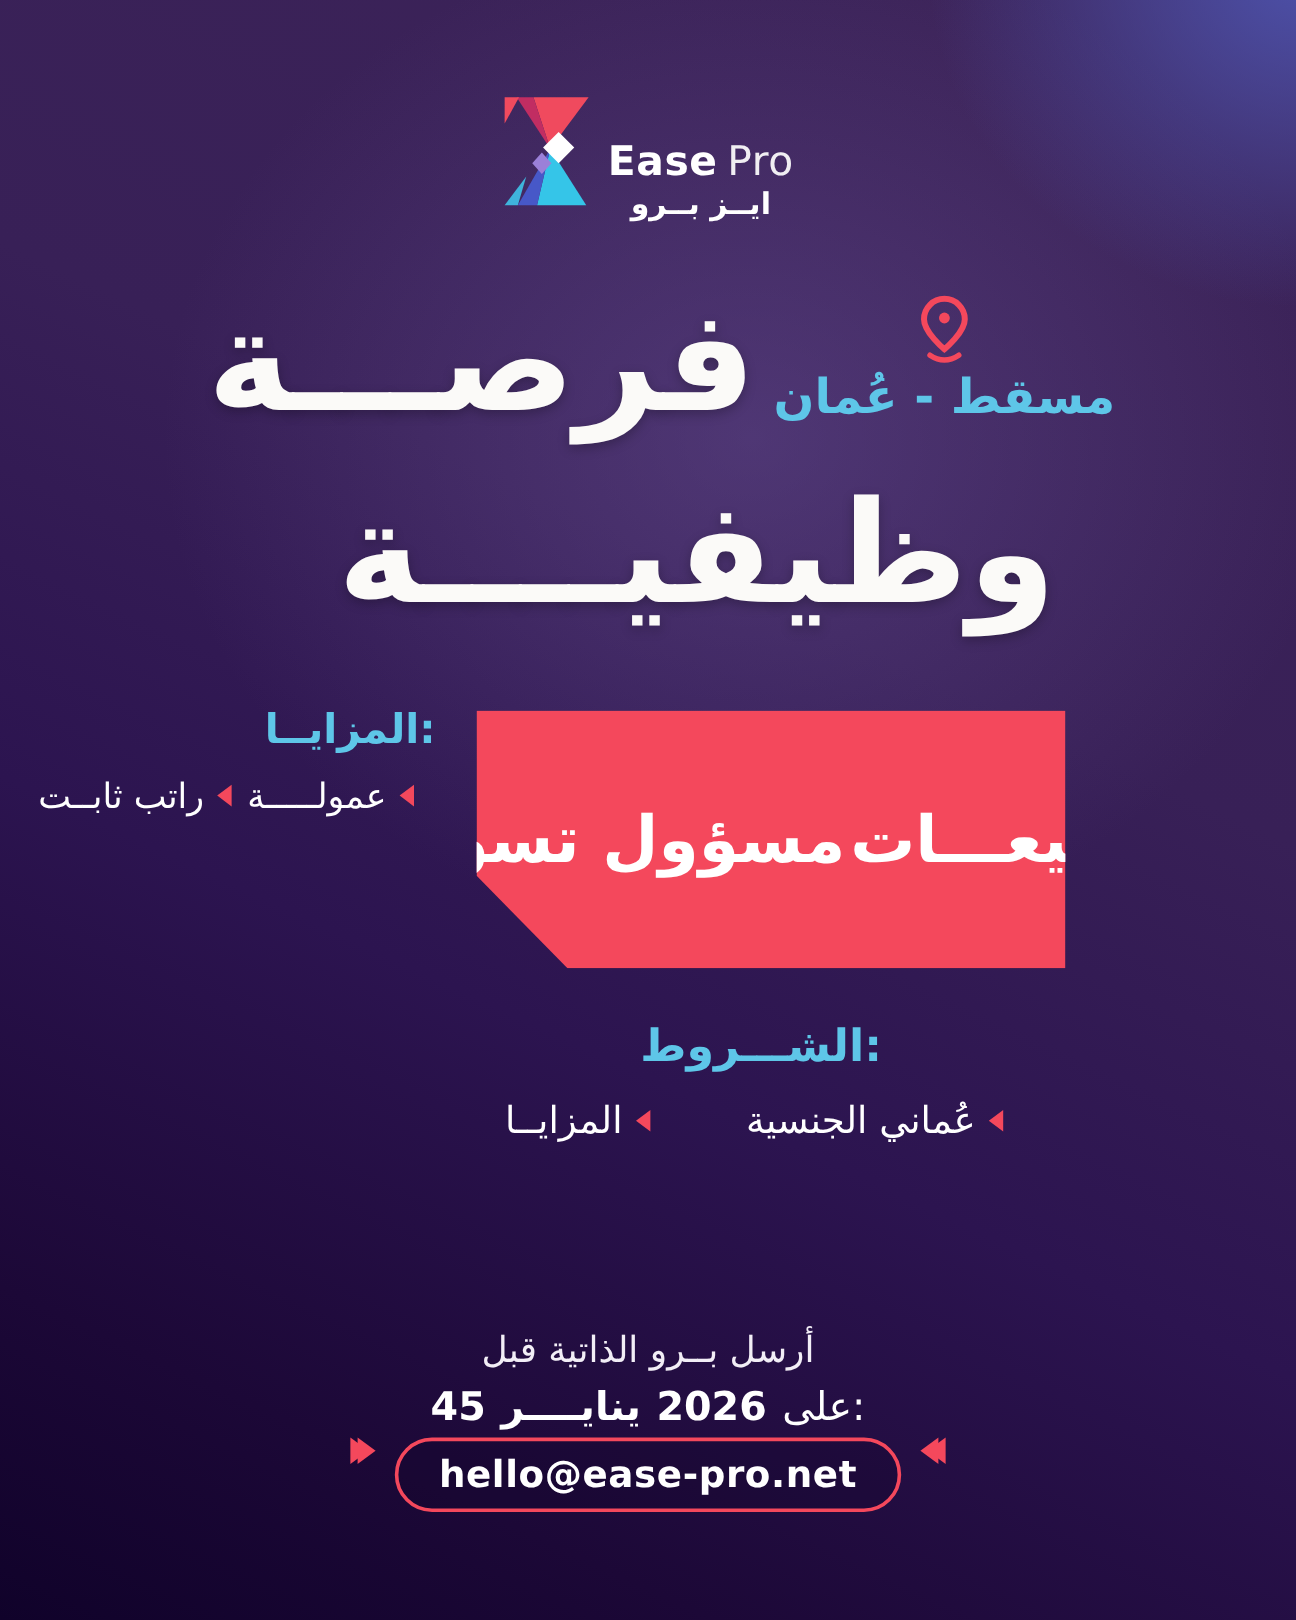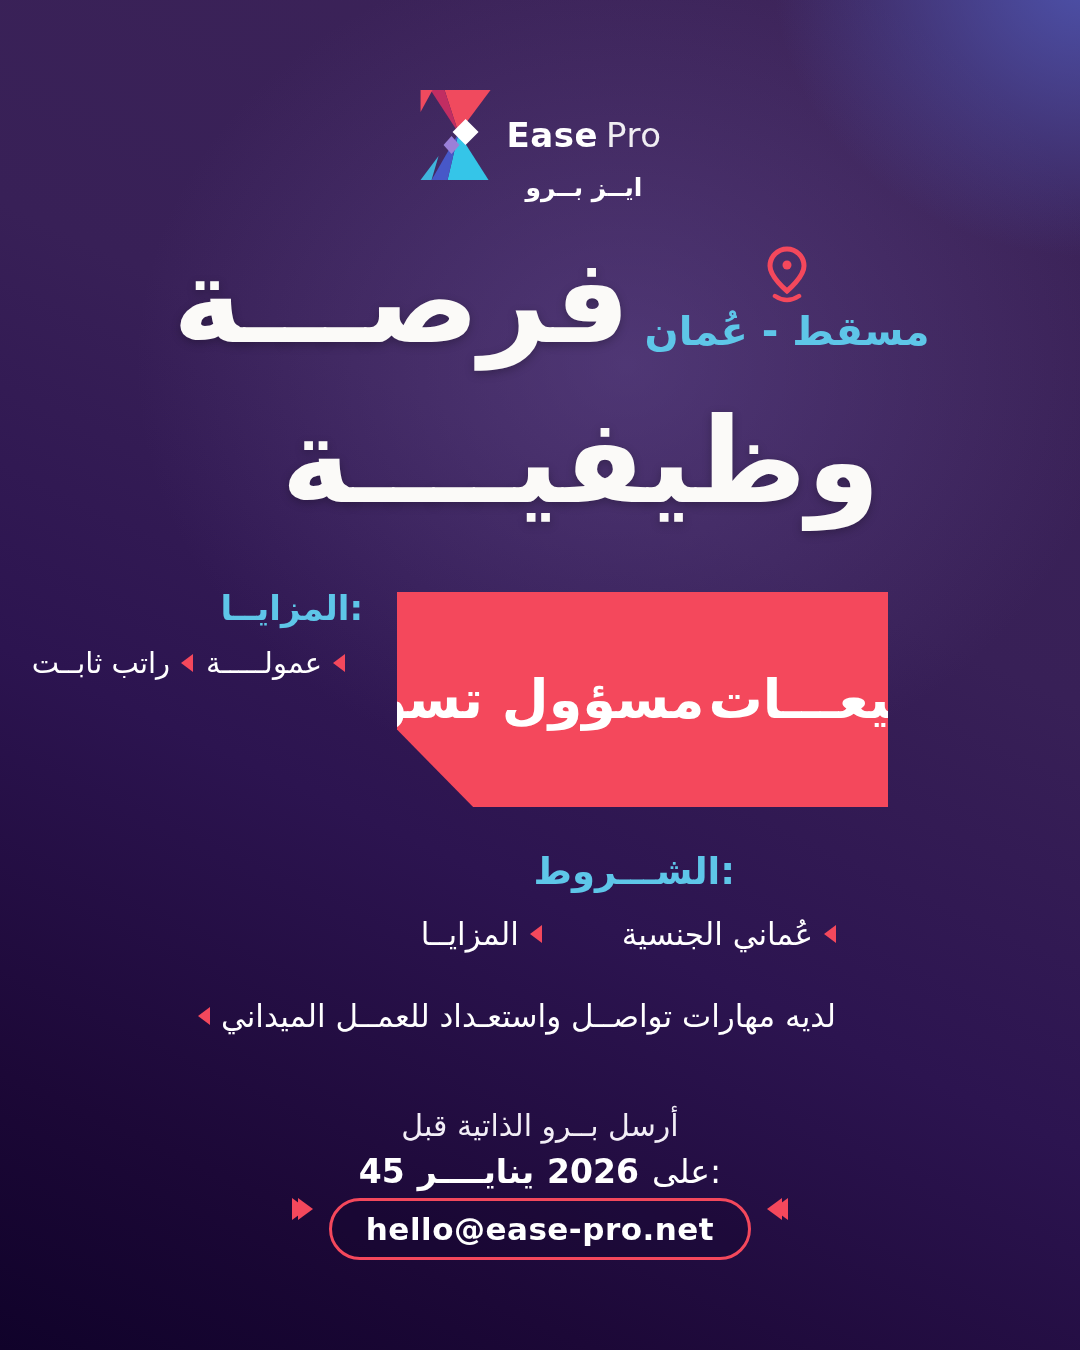--- a/index.html
+++ b/index.html
@@ -7,21 +7,21 @@
     position:relative;width:1080px;height:1350px;overflow:hidden;
     font-family:"DejaVu Sans",sans-serif;color:#fff;
     background:
       radial-gradient(42% 30% at 101% -2%, rgba(80,90,185,.85) 0%, rgba(80,90,185,0) 70%),
       radial-gradient(70% 48% at 58% 27%, rgba(112,88,160,.40) 0%, rgba(112,88,160,0) 65%),
       linear-gradient(205deg,#3d2459 0%,#382057 38%,#2c1450 62%,#1c0837 85%,#10022a 100%);
   }
   .abs{position:absolute;}
   
   .logo{top:70px;left:50%;transform:translateX(-50%);display:flex;align-items:center;gap:14px;}
-  .logo-text{display:flex;flex-direction:column;align-items:center;gap:18px;margin-top:45px;}
+  .logo-text{display:flex;flex-direction:column;align-items:center;gap:0;margin-top:45px;}
   .logo-en{font-size:34px;letter-spacing:.5px;white-space:nowrap;}
   .logo-en .b{font-weight:bold;}
   .logo-en .l{font-weight:normal;opacity:.92;margin-left:8px;}
   .logo-ar{font-size:25px;font-weight:bold;direction:rtl;letter-spacing:1px;}
   
   .title-line{direction:rtl;white-space:nowrap;font-weight:bold;color:#FBFAF8;
     font-size:118px;line-height:1.25;text-shadow:0 3px 10px rgba(0,0,0,.25);}
   .title-1{top:228px;right:450px;}
   .title-2{top:388px;right:200px;}
   
@@ -120,26 +120,20 @@
   <div class="abs req-row1">
     <div class="brow">
       <span class="tri-left"></span>
       <span>عُماني الجنسية</span>
     </div>
     <div class="brow">
       <span class="tri-left"></span>
       <span>المزايــا</span>
     </div>
   </div>
-  <div class="abs req-row2">
-    <div class="brow">
-      <span class="tri-left"></span>
-      <span>لديه مهارات تواصــل واستعـداد للعمــل الميداني</span>
-    </div>
-  </div>
 
   <div class="abs apply-line1">أرسل بــرو الذاتية قبل</div>
   <div class="abs apply-date">
     <span class="bold">45</span>
     <span class="bold" style="direction:rtl">ينايــــر</span>
     <span class="bold">2026</span>
     <span class="sfx">على:</span>
   </div>
 
   <div class="abs email-row">

